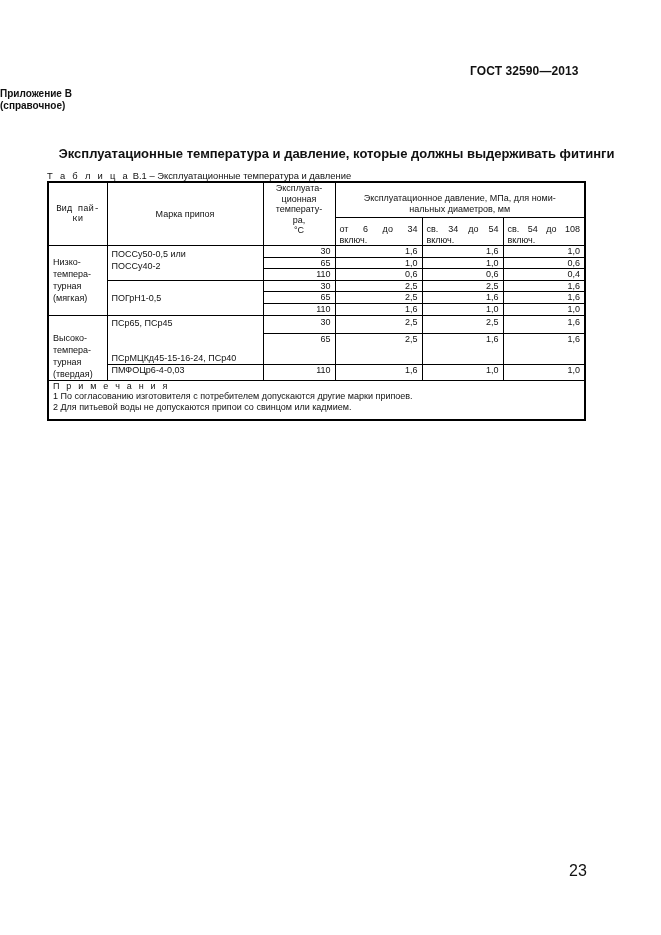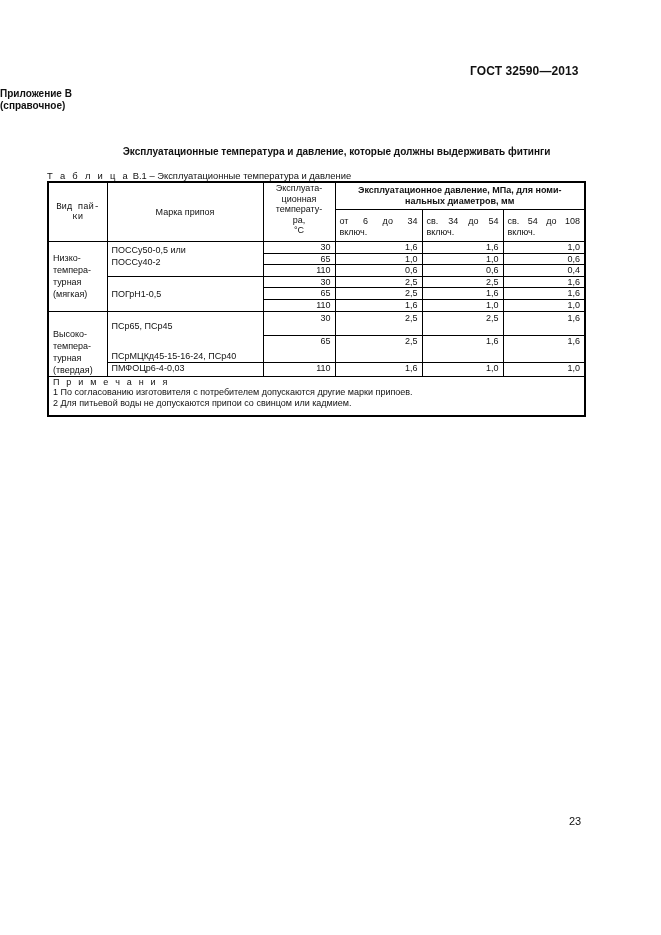--- a/index.html
+++ b/index.html
@@ -3,41 +3,41 @@
 <meta charset="utf-8">
 <style>
   html, body { margin: 0; padding: 0; background: #ffffff; }
   body {
     width: 661px; height: 935px; position: relative; overflow: hidden;
     font-family: "Liberation Sans", sans-serif; color: #111;
   }
   .abs { position: absolute; }
   .gost { left: 470px; top: 64px; font-size: 12px; font-weight: bold; letter-spacing: 0.1px; }
   .app-title { left: 0; width: 661px; top: 88px; text-align: left; font-size: 10px; font-weight: bold; line-height: 12px; }
-  .section-title { left: 0; width: 661px; top: 146px; text-align: center; font-size: 10px; font-weight: bold; padding-left: 12px; box-sizing: border-box; }
+  .section-title { left: 0; width: 661px; top: 146px; text-align: center; font-size: 13px; font-weight: bold; padding-left: 12px; box-sizing: border-box; }
   .caption { left: 47px; top: 170px; font-size: 9.4px; white-space: nowrap; }
   .caption .spaced { letter-spacing: 2.3px; }
 
   table.main {
     position: absolute; left: 47px; top: 181px; width: 537px;
     border-collapse: collapse; font-size: 9px; table-layout: fixed;
   }
   table.main td, table.main th {
     border: 1px solid #000; padding: 0 4px; vertical-align: top; font-weight: normal;
     line-height: 10.5px;
   }
   table.main { border: 2px solid #000; }
   .c { text-align: center; }
   .hdr-thick td { border-top: 2px solid #000; }
   .thick-top td, td.thick-top { border-top: 2px solid #000; }
   .num td.v, td.v { text-align: right; vertical-align: bottom; padding: 0 2px; height: 10px; line-height: 10px; }
   .justify { text-align: justify; text-align-last: justify; }
   .notes td { padding: 10px 4px 10px 4px; line-height: 12px; font-size: 9px; border-top: 2px solid #000; height: 38px; vertical-align: top; }
   .notes .ntitle { letter-spacing: 2.2px; }
-  .pagenum { left: 569px; top: 815px; font-size: 11px; }
+  .pagenum { left: 569px; top: 862px; font-size: 16px; }
 </style>
 </head>
 <body>
 
 <div class="abs gost">ГОСТ 32590—2013</div>
 
 <div class="abs app-title">
   <div>Приложение В</div>
   <div>(справочное)</div>
 </div>
@@ -64,21 +64,21 @@
       <div>ки</div>
     </td>
     <td rowspan="2" class="c" style="vertical-align:middle;">Марка припоя</td>
     <td rowspan="2" class="c" style="padding:0 4px; height:58px;margin-top:13px;">
       <div>Эксплуата-</div>
       <div>ционная</div>
       <div>температу-</div>
       <div>ра,</div>
       <div>°С</div>
     </td>
-    <td colspan="3" class="c" style="height:24px; padding-top:2px;font-weight:bold;">
+    <td colspan="3" class="c" style="height:24px; padding-top:10px;">
       <div>Эксплуатационное давление, МПа, для номи-</div>
       <div>нальных диаметров, мм</div>
     </td>
   </tr>
   <tr>
     <td style="padding-top:6px;">
       <div class="justify">от  6  до  34</div>
       <div>включ.</div>
     </td>
     <td style="padding-top:6px;">
@@ -139,21 +139,21 @@
     <td class="v">1,0</td>
   </tr>
 
   <tr class="thick-top">
     <td rowspan="3" style="padding-top:16px; line-height:12px;">
       <div>Высоко-</div>
       <div>темпера-</div>
       <div>турная</div>
       <div>(твердая)</div>
     </td>
-    <td style="padding-top:9px; height:11px; border-bottom:none;">ПСр65, ПСр45</td>
+    <td style="padding-top:2px; height:11px; border-bottom:none;">ПСр65, ПСр45</td>
     <td class="v" style="vertical-align:top; padding-top:1px; height:12px;">30</td>
     <td class="v" style="vertical-align:top; padding-top:1px;">2,5</td>
     <td class="v" style="vertical-align:top; padding-top:1px;">2,5</td>
     <td class="v" style="vertical-align:top; padding-top:1px;">1,6</td>
   </tr>
   <tr>
     <td style="vertical-align:bottom; height:22px; border-top:none;">ПСрМЦКд45-15-16-24, ПСр40</td>
     <td class="v">65</td>
     <td class="v">2,5</td>
     <td class="v">1,6</td>

